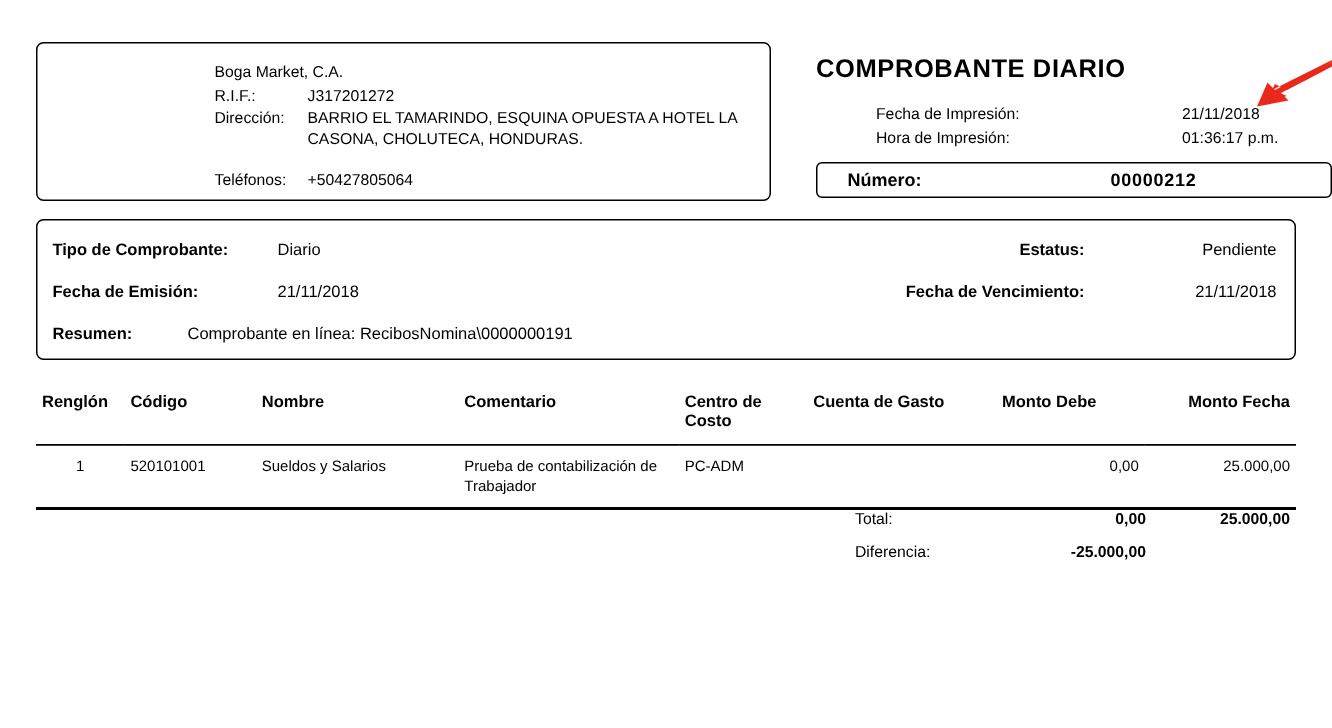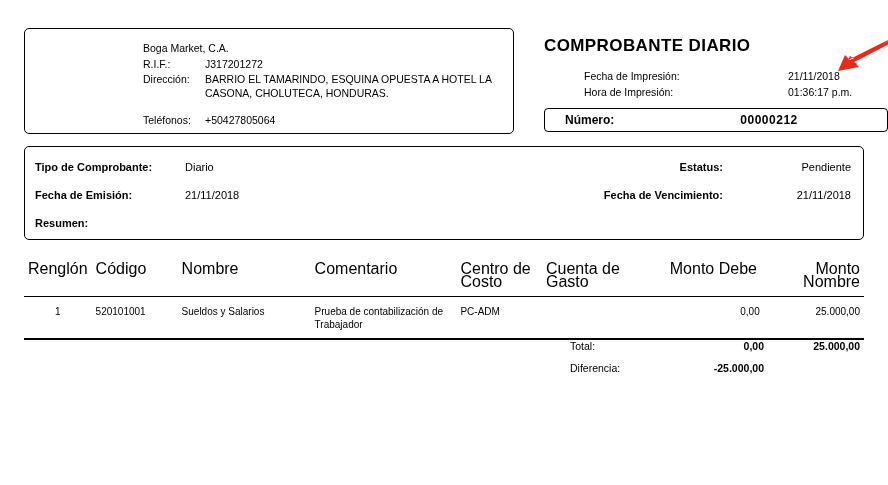--- a/index.html
+++ b/index.html
@@ -218,22 +218,22 @@
     left: 24px;
     top: 258px;
     width: 840px;
   }
   table.lines {
     width: 840px;
     border-collapse: collapse;
     font-size: 10px;
   }
   table.lines thead th {
-    font-size: 16px;
-    font-weight: normal;
+    font-size: 11px;
+    font-weight: bold;
     text-align: left;
     vertical-align: top;
     padding: 4px 4px 8px 4px;
     border-bottom: 1.5px solid #000;
     line-height: 13px;
   }
   table.lines tbody td {
     padding: 8px 4px 10px 4px;
     vertical-align: top;
     font-size: 10px;
@@ -349,35 +349,36 @@
       <span class="ib-r-value">Pendiente</span>
     </div>
     <div class="ib-row ib-r2">
       <span class="ib-l-label">Fecha de Emisión:</span>
       <span class="ib-l-value">21/11/2018</span>
       <span class="ib-r-label">Fecha de Vencimiento:</span>
       <span class="ib-r-value">21/11/2018</span>
     </div>
     <div class="ib-row ib-r3">
       <span class="ib-resumen-label">Resumen:</span>
+      <span class="ib-resumen-value">Comprobante en línea: RecibosNomina\0000000191</span>
     </div>
   </div>
 
   <div class="table-wrap">
     <table class="lines">
       <thead>
         <tr>
           <th class="col-renglon">Renglón</th>
           <th class="col-codigo">Código</th>
           <th class="col-nombre">Nombre</th>
           <th class="col-coment">Comentario</th>
           <th class="col-centro">Centro de Costo</th>
           <th class="col-cuenta">Cuenta de Gasto</th>
           <th class="col-debe">Monto Debe</th>
-          <th class="col-haber">Monto Nombre</th>
+          <th class="col-haber">Monto Fecha</th>
         </tr>
       </thead>
       <tbody>
         <tr>
           <td class="center">1</td>
           <td>520101001</td>
           <td>Sueldos y Salarios</td>
           <td>Prueba de contabilización de Trabajador</td>
           <td>PC-ADM</td>
           <td></td>

